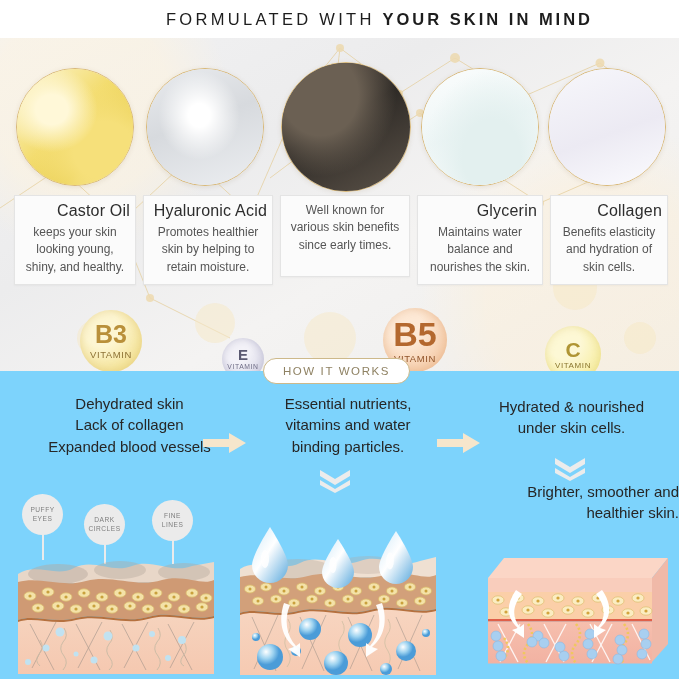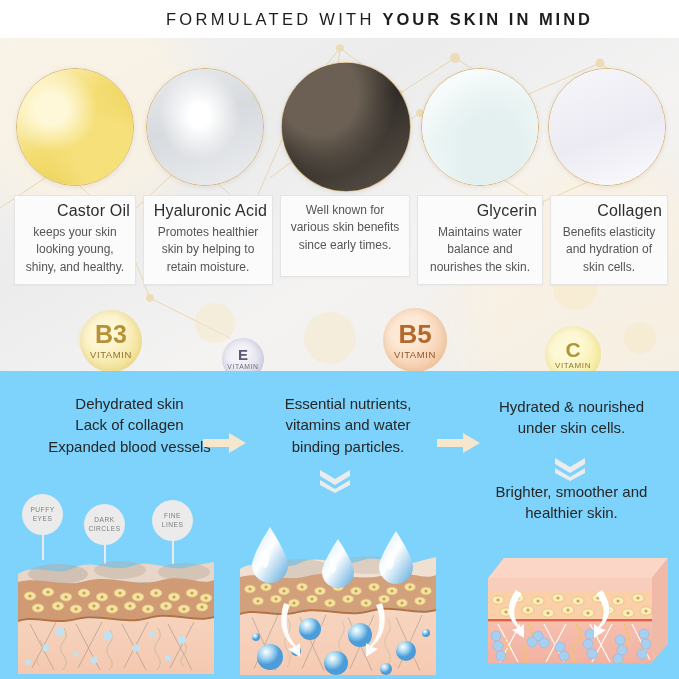--- a/index.html
+++ b/index.html
@@ -92,21 +92,21 @@
 
   .vE{left:222px;top:300px;width:42px;height:42px;
       background:radial-gradient(circle at 35% 30%,#f3f2f8 0 30%,#dcdbe9 75%,#cfcde0 100%);
       box-shadow:inset 0 0 8px rgba(150,148,180,.45);}
   .vE .v-letter{font-size:15px;color:#5b5a72;}
   .vE .v-word{font-size:6.8px;color:#6f6d86;margin-top:2px;}
 
   .vB5{left:383px;top:270px;width:64px;height:64px;
        background:radial-gradient(circle at 35% 30%,#fde9d6 0 28%,#f6cfae 72%,#efc19b 100%);
        box-shadow:inset 0 0 10px rgba(220,160,110,.45);}
-  .vB5 .v-letter{font-size:26px;color:#b4682e;}
+  .vB5 .v-letter{font-size:34px;color:#b4682e;}
   .vB5 .v-word{font-size:9.5px;color:#90542a;margin-top:3px;}
 
   .vC{left:545px;top:288px;width:56px;height:56px;
       background:radial-gradient(circle at 35% 30%,#fdf8d5 0 30%,#f7eea4 74%,#f2e68c 100%);
       box-shadow:inset 0 0 9px rgba(220,200,110,.45);}
   .vC .v-letter{font-size:21px;color:#b09534;}
   .vC .v-word{font-size:8px;color:#8a762f;margin-top:2px;}
 
   
   .pill{
@@ -115,21 +115,21 @@
     display:flex;align-items:center;justify-content:center;z-index:5;
   }
   .pill span{font-size:11.5px;letter-spacing:1.6px;color:#8f8263;}
 
   
   .hiw{position:absolute;left:0;top:371px;width:679px;height:308px;background:#7dd3fc;}
   .step-text{position:absolute;text-align:center;font-size:15px;line-height:1.42;color:#262626;}
   .s1{left:22px;top:22px;width:215px;}
   .s2{left:258px;top:22px;width:180px;}
   .s3{left:464px;top:25px;width:215px;}
-  .s4{left:464px;top:110px;width:215px;}
+  .s4{left:464px;top:110px;width:215px;text-align:right;}
 
   .arrow-r{position:absolute;width:44px;height:22px;}
   .a1{left:203px;top:432px;}
   .a2{left:437px;top:432px;}
 
   .chev{position:absolute;width:34px;height:26px;}
   .ch1{left:318px;top:468px;}
   .ch2{left:553px;top:456px;}
 
   
@@ -348,20 +348,23 @@
       <div class="v-letter">B5</div>
       <div class="v-word">VITAMIN</div>
     </div>
     <div class="vit vC">
       <div class="v-letter">C</div>
       <div class="v-word">VITAMIN</div>
     </div>
 
   </div>
 
+  <div class="pill">
+    <span>HOW IT WORKS</span>
+  </div>
 
   <div class="hiw">
     <div class="step-text s1">Dehydrated skin<br>Lack of collagen<br>Expanded blood vessels</div>
     <div class="step-text s2">Essential nutrients,<br>vitamins and water<br>binding particles.</div>
     <div class="step-text s3">Hydrated &amp; nourished<br>under skin cells.</div>
     <div class="step-text s4">Brighter, smoother and<br>healthier skin.</div>
   </div>
 
   <svg class="arrow-r a1" viewBox="0 0 44 22">
     <path d="M0 7 L26 7 L26 1 L43 11 L26 21 L26 15 L0 15 Z" fill="#f6e6cc"></path>

